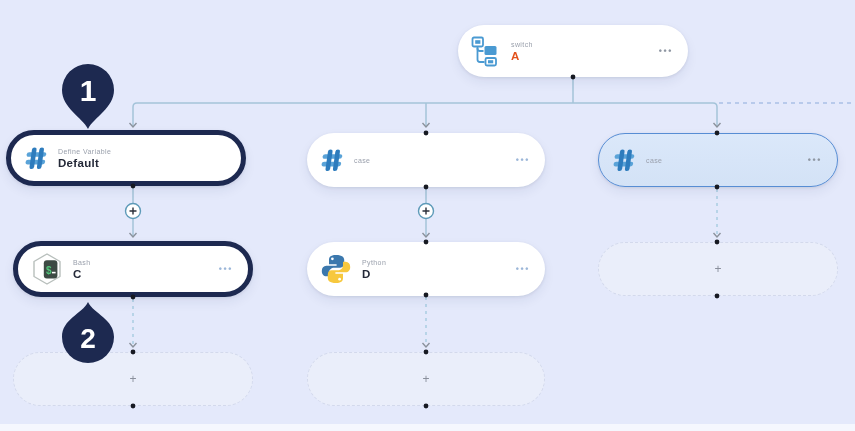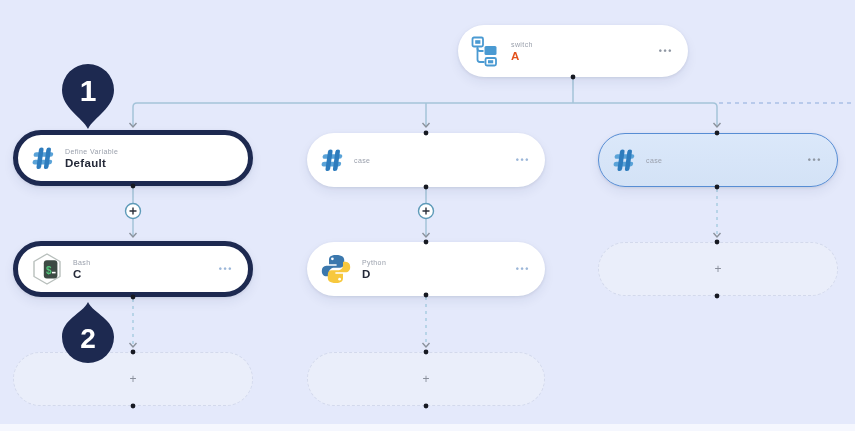--- a/index.html
+++ b/index.html
@@ -45,21 +45,21 @@
     position:absolute; z-index:2;
     background:#eaeefa;
     border:1.5px dashed #d3d9ec;
     border-radius:27px;
     display:flex; align-items:center; justify-content:center;
   }
   .placeholder .plus { font-size:12px; color:#8a8f9c; font-weight:400; }
 
   
   #node-switch     { left:458px; top:25px;  width:230px; height:52px; }
-  #node-define     { left:13px;  top:130px; width:240px; height:56px; }
+  #node-define     { left:6px;  top:130px; width:240px; height:56px; }
   #node-case-mid   { left:307px; top:133px; width:238px; height:54px; }
   #node-case-right { left:598px; top:133px; width:240px; height:54px; }
   #node-bash       { left:13px;  top:241px; width:240px; height:56px; }
   #node-python     { left:307px; top:242px; width:238px; height:54px; }
   #ph-right        { left:598px; top:242px; width:240px; height:54px; }
   #ph-left         { left:13px;  top:352px; width:240px; height:54px; }
   #ph-mid          { left:307px; top:352px; width:238px; height:54px; }
 
   .marker-num {
     font-family:"Liberation Sans", sans-serif;

